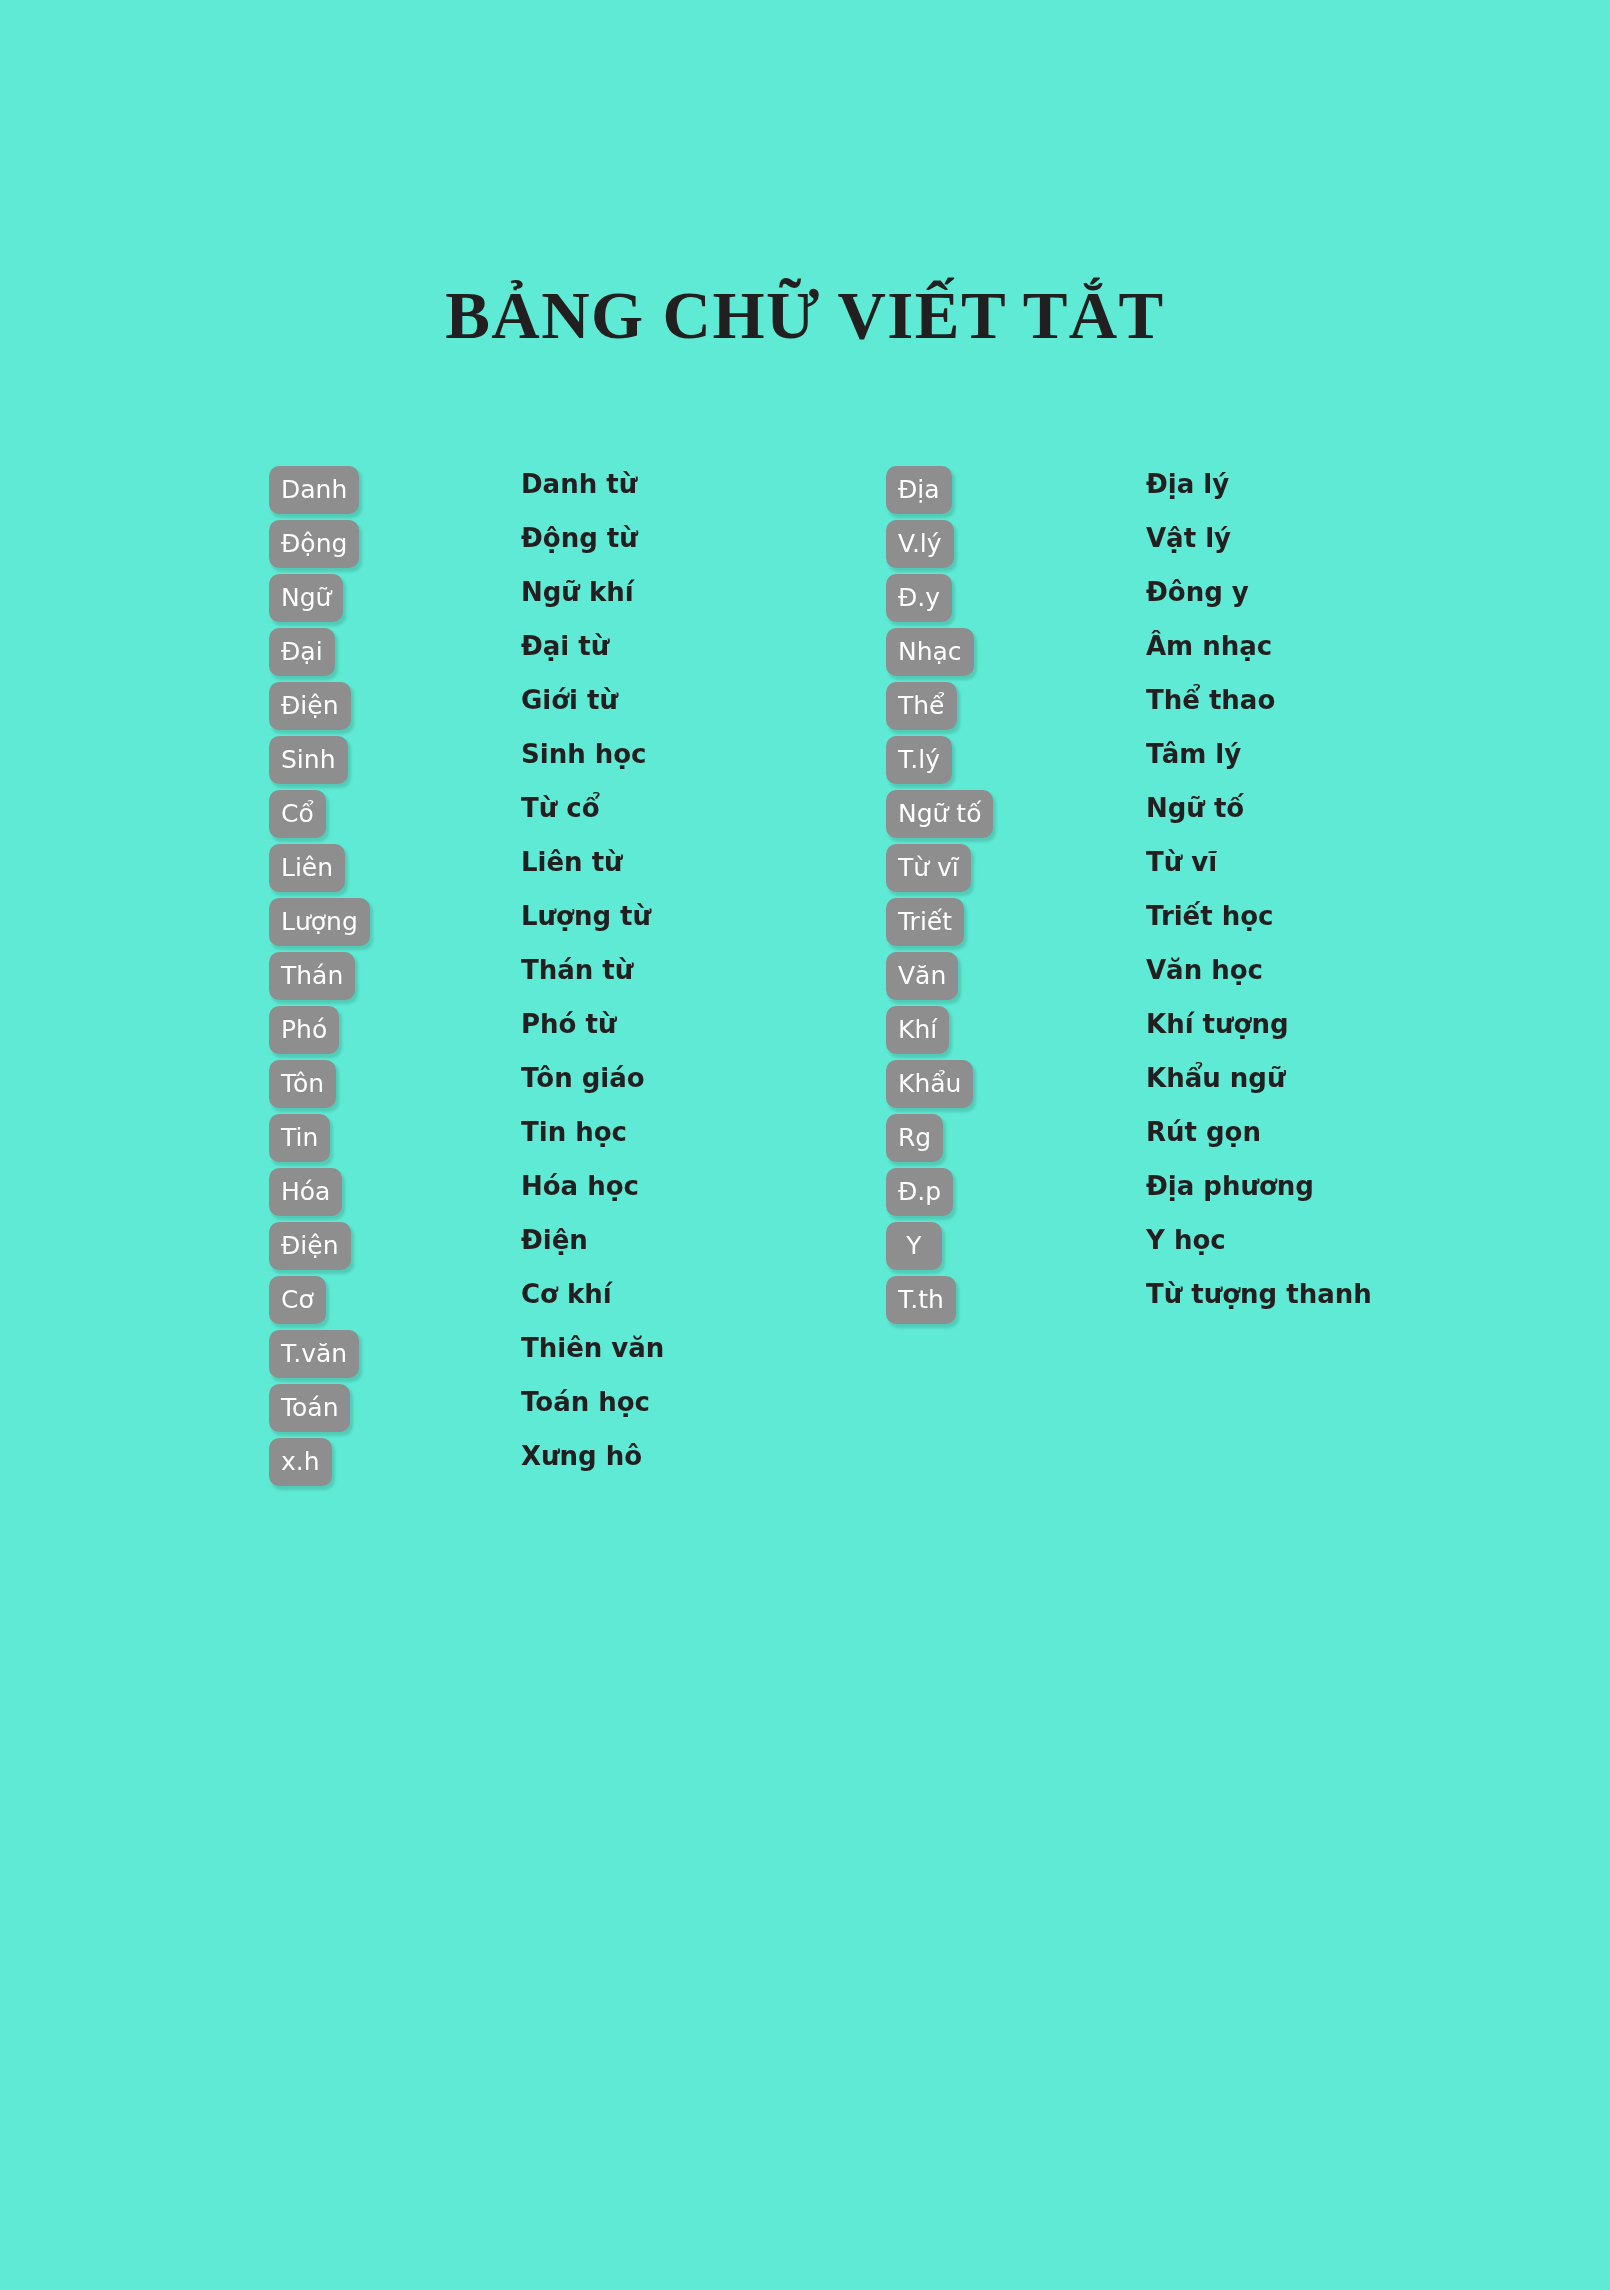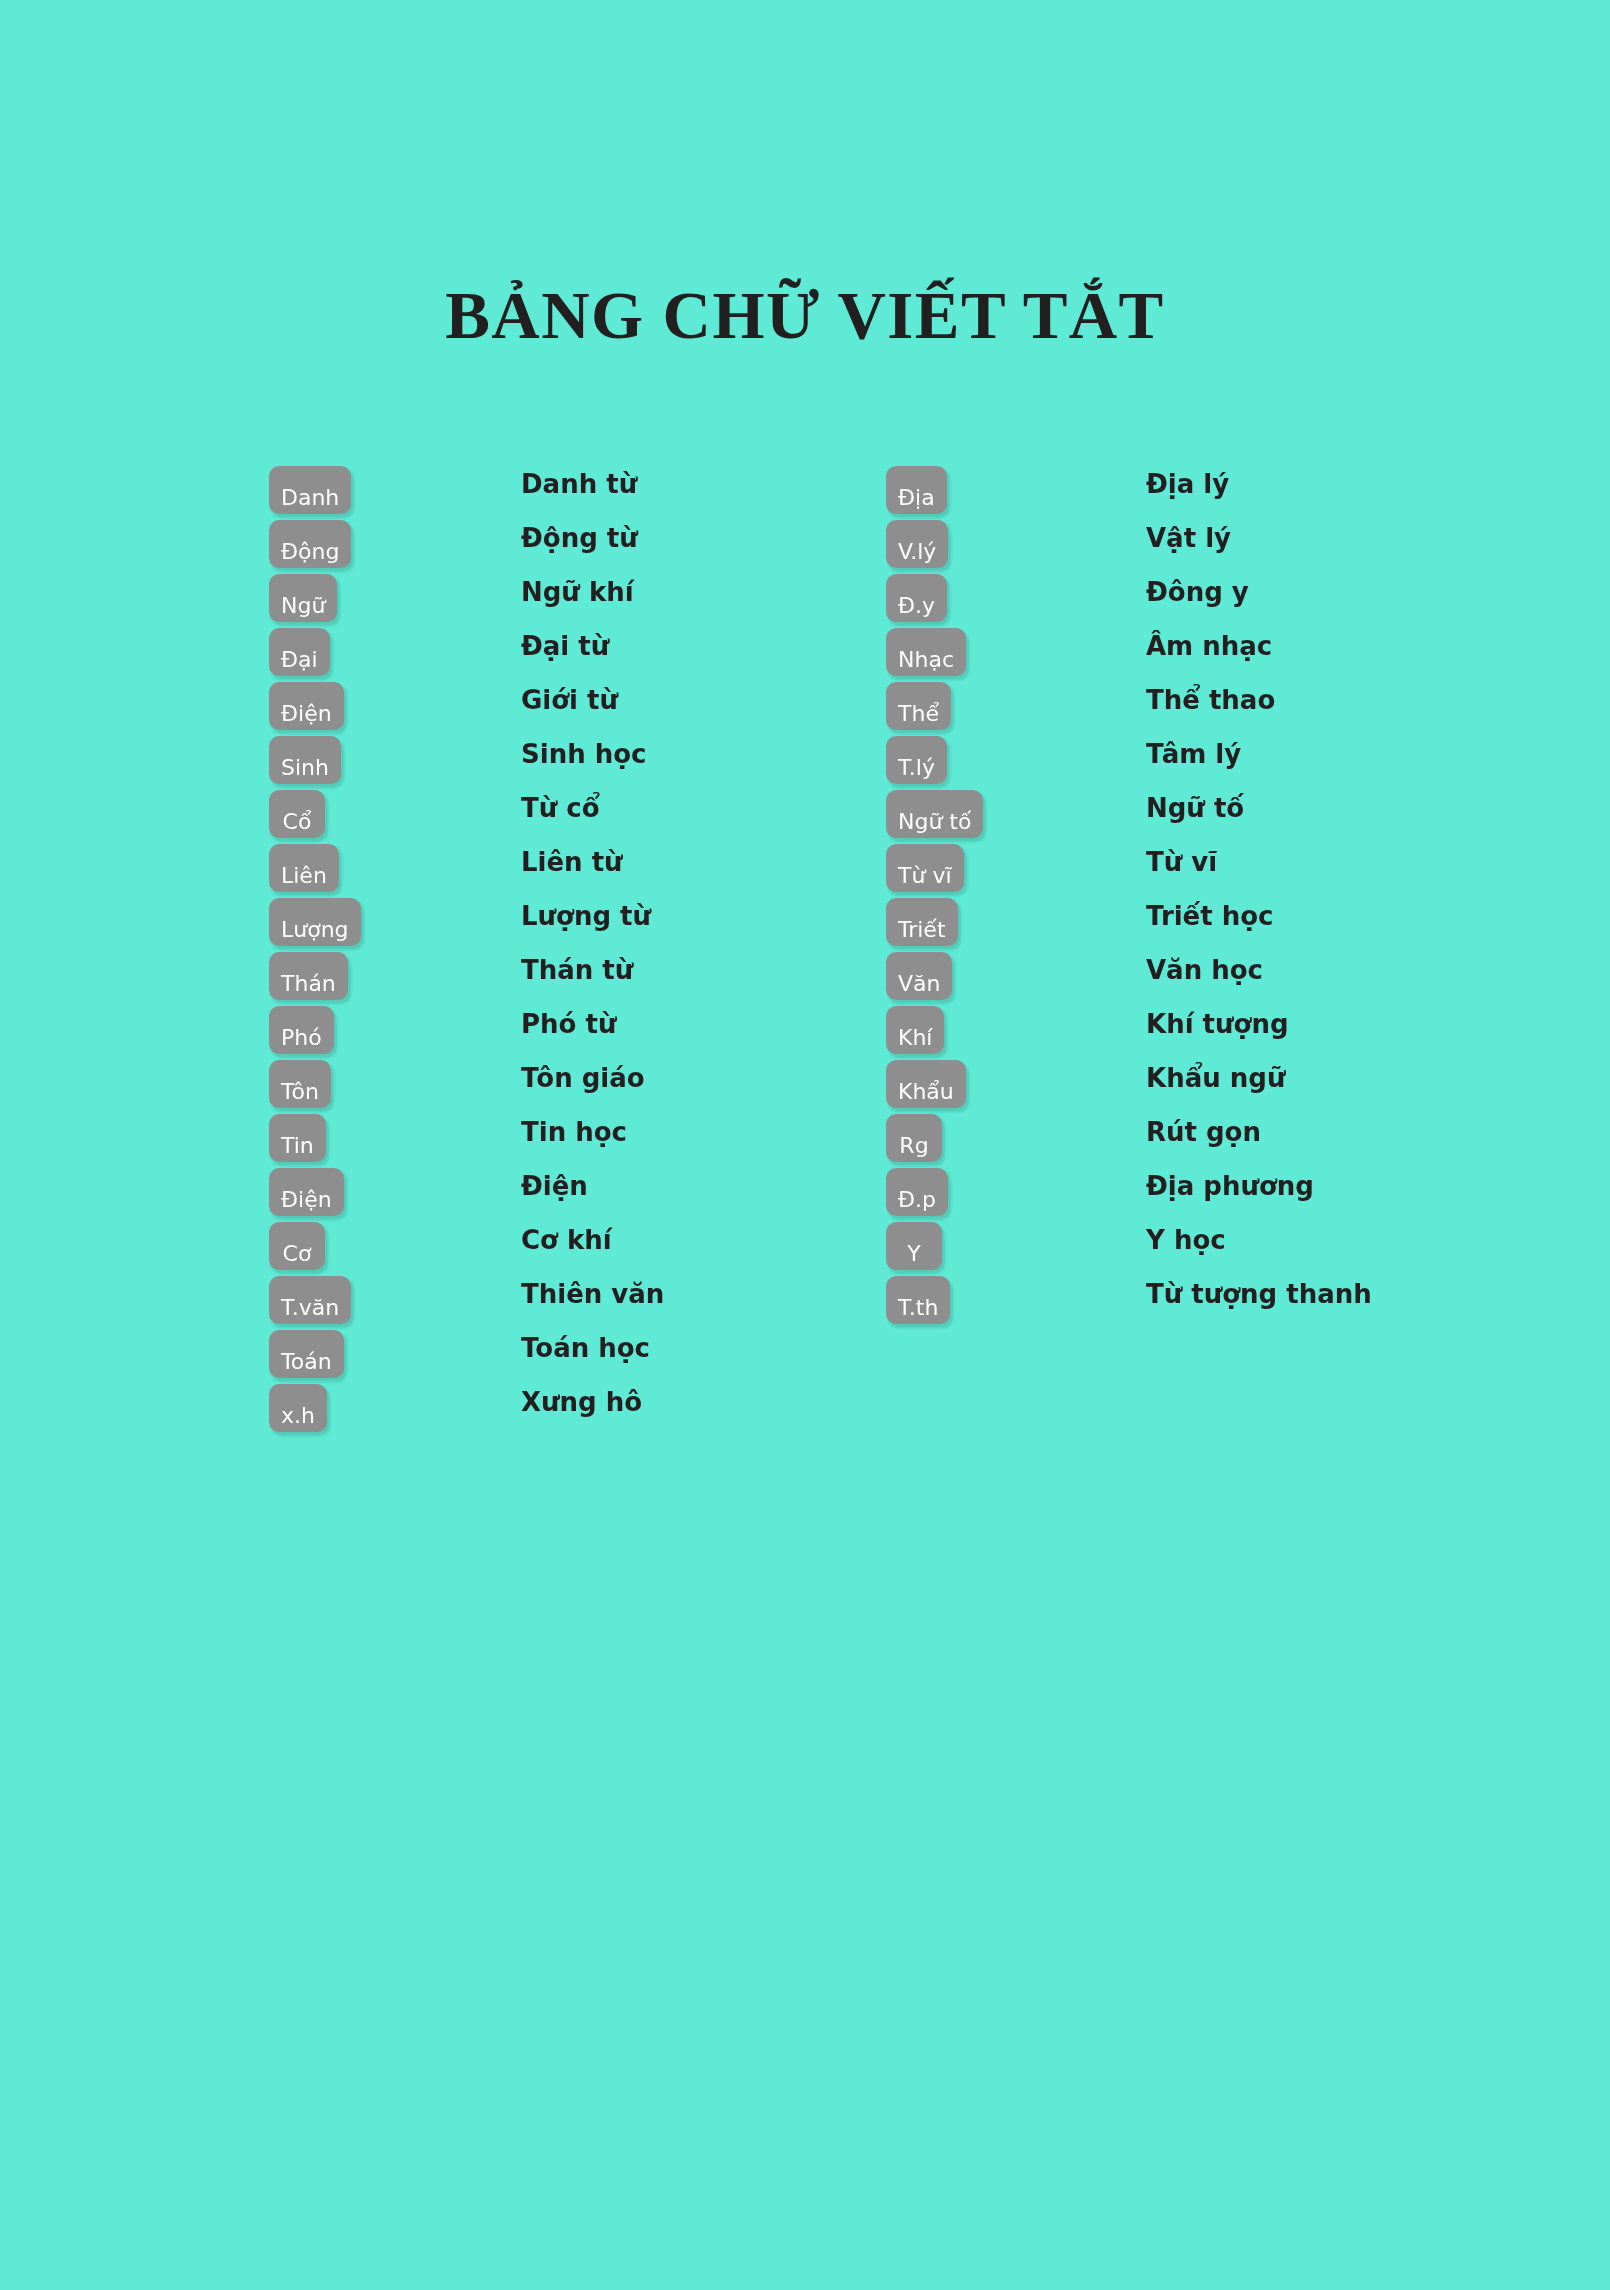--- a/index.html
+++ b/index.html
@@ -61,26 +61,26 @@
 
   
   .badge {
     position: absolute;
     left: 0;
     top: 3.7px;
     min-width: 56px;
     box-sizing: border-box;
     height: 48px;
     line-height: 32px;
-    padding: 16px 12px;
+    padding: 8px 12px;
     background: #8e8e8e;
     color: #ffffff;
     border-radius: 10.2px;
     font-family: "DejaVu Sans", sans-serif;
-    font-size: 22px;
+    font-size: 25px;
     font-weight: 400;
     text-align: center;
     white-space: nowrap;
     box-shadow: 2.8px 3.7px 2.8px rgba(0,0,0,0.13);
     overflow: hidden;
   }
 
   
   .desc {
     position: absolute;
@@ -151,20 +151,24 @@
         </div>
         <div class="entry">
           <span class="badge">Tôn</span>
           <span class="desc">Tôn giáo</span>
         </div>
         <div class="entry">
           <span class="badge">Tin</span>
           <span class="desc">Tin học</span>
         </div>
         <div class="entry">
+          <span class="badge">Hóa</span>
+          <span class="desc">Hóa học</span>
+        </div>
+        <div class="entry">
           <span class="badge">Điện</span>
           <span class="desc">Điện</span>
         </div>
         <div class="entry">
           <span class="badge">Cơ</span>
           <span class="desc">Cơ khí</span>
         </div>
         <div class="entry">
           <span class="badge">T.văn</span>
           <span class="desc">Thiên văn</span>

